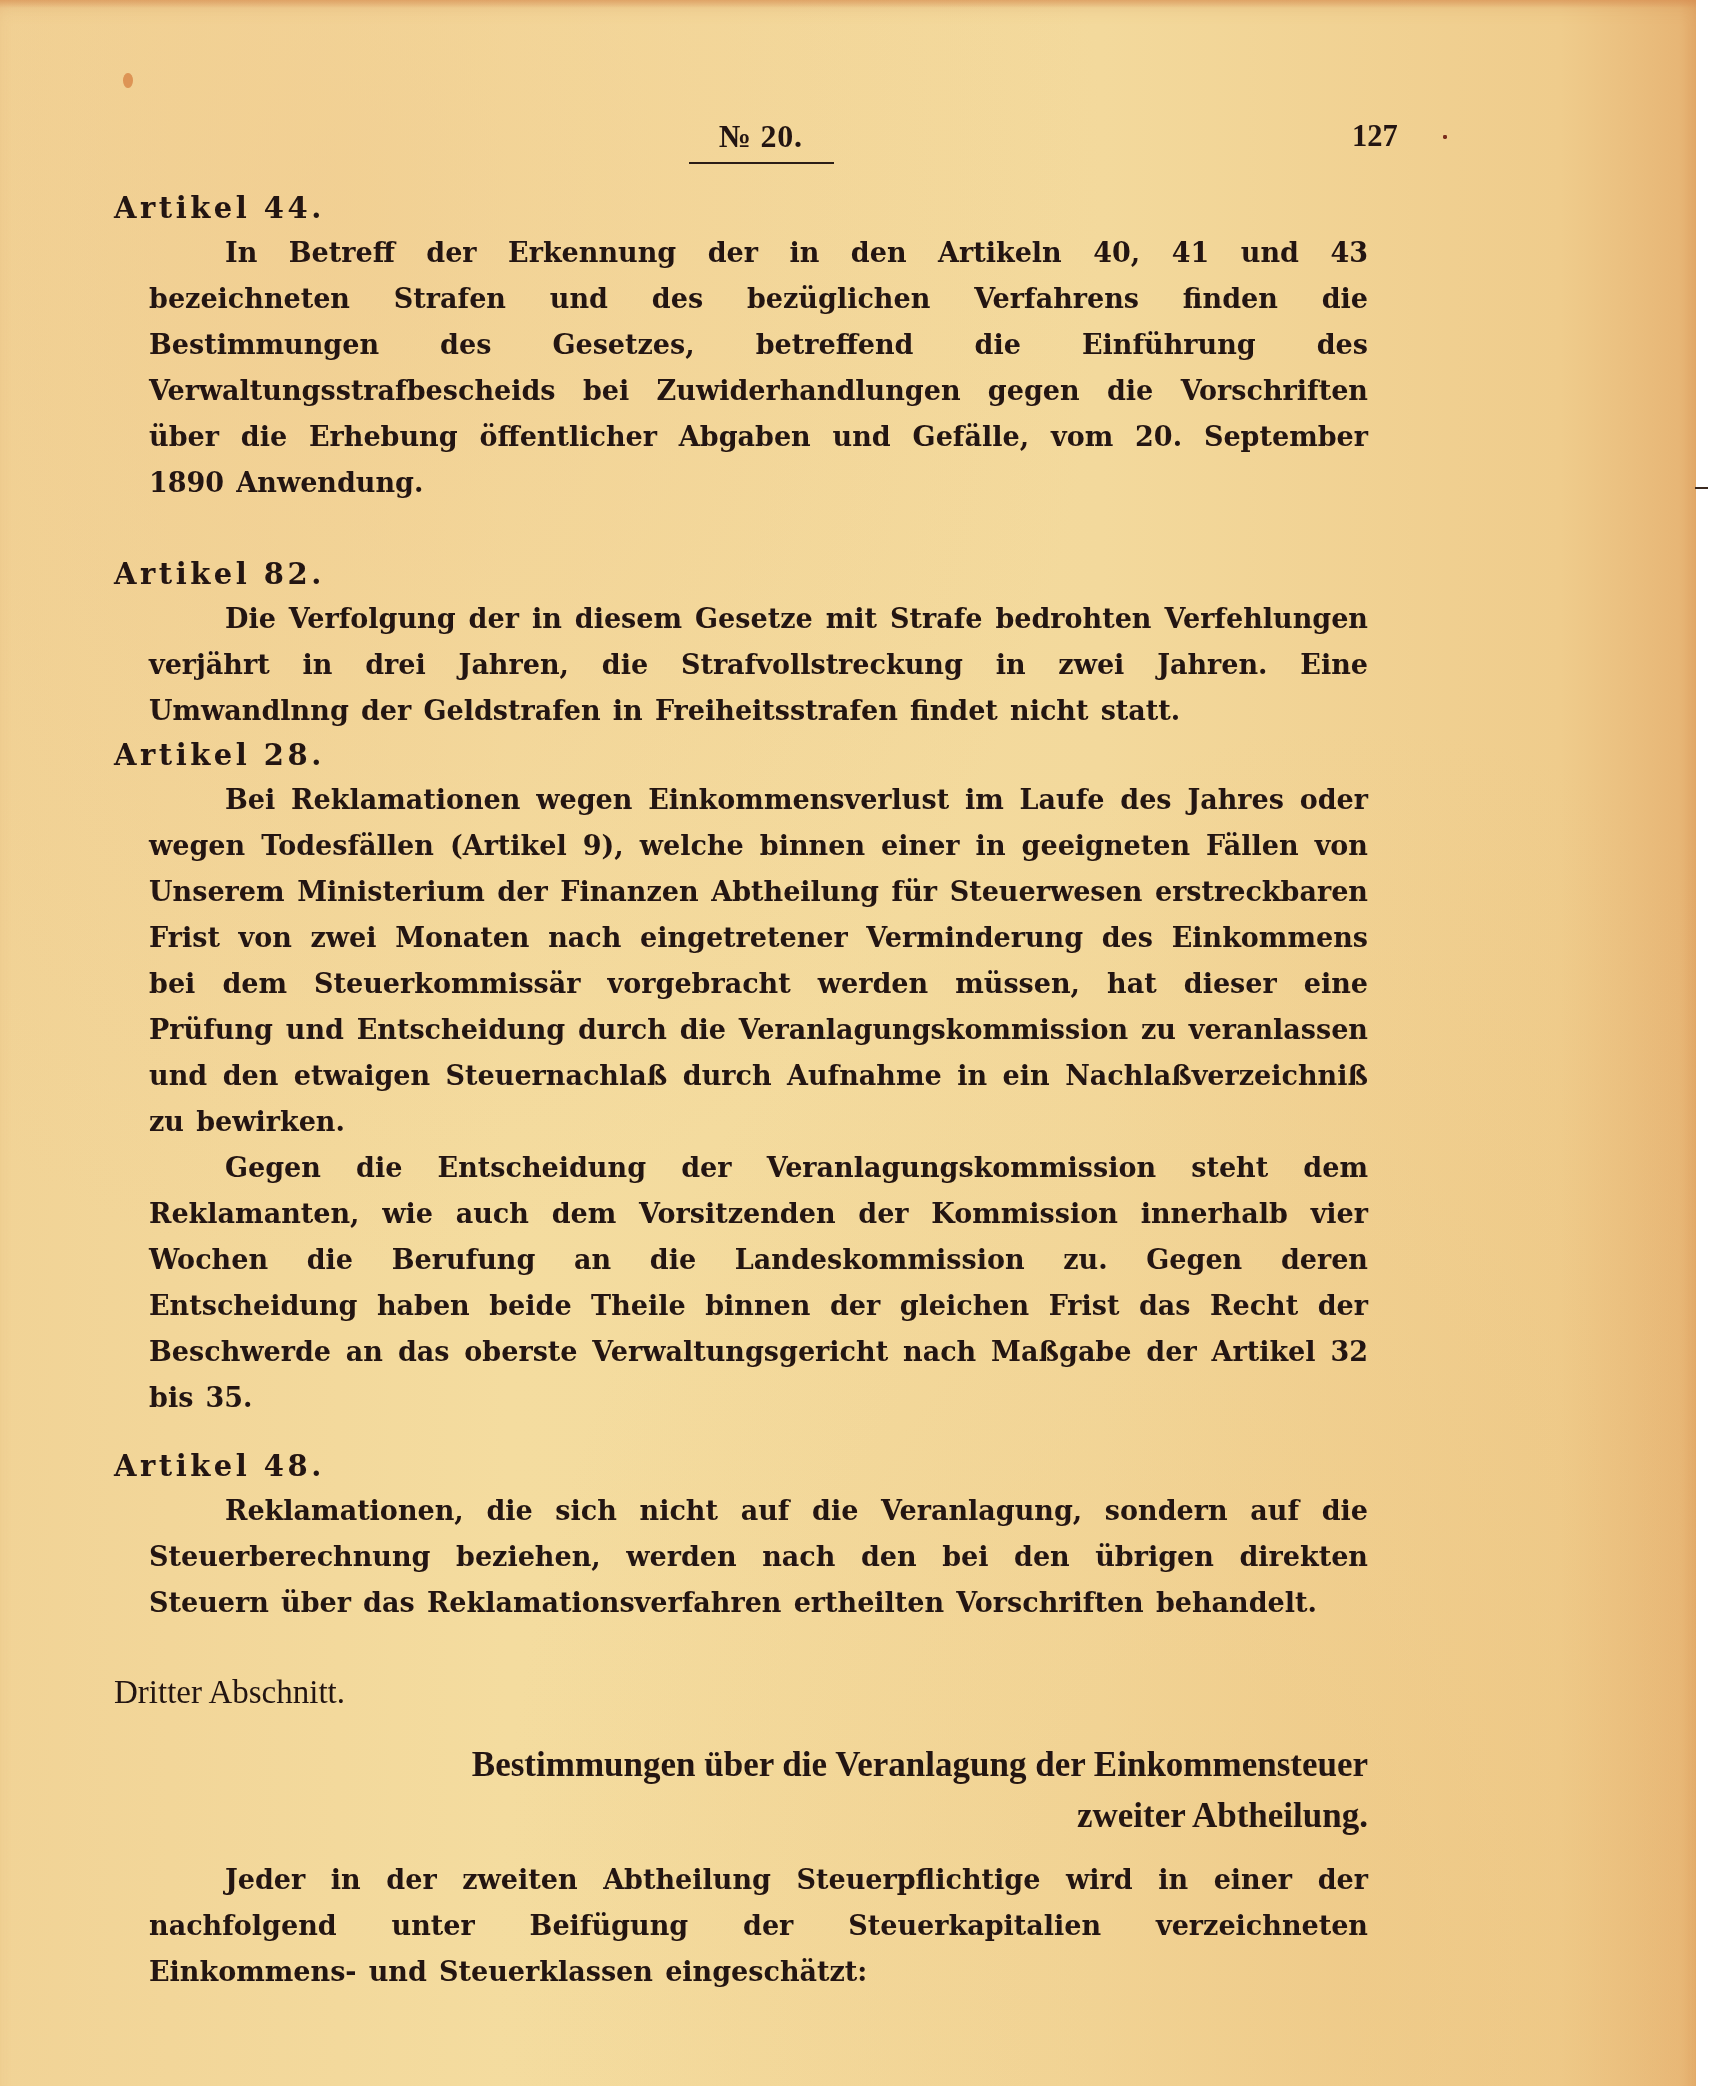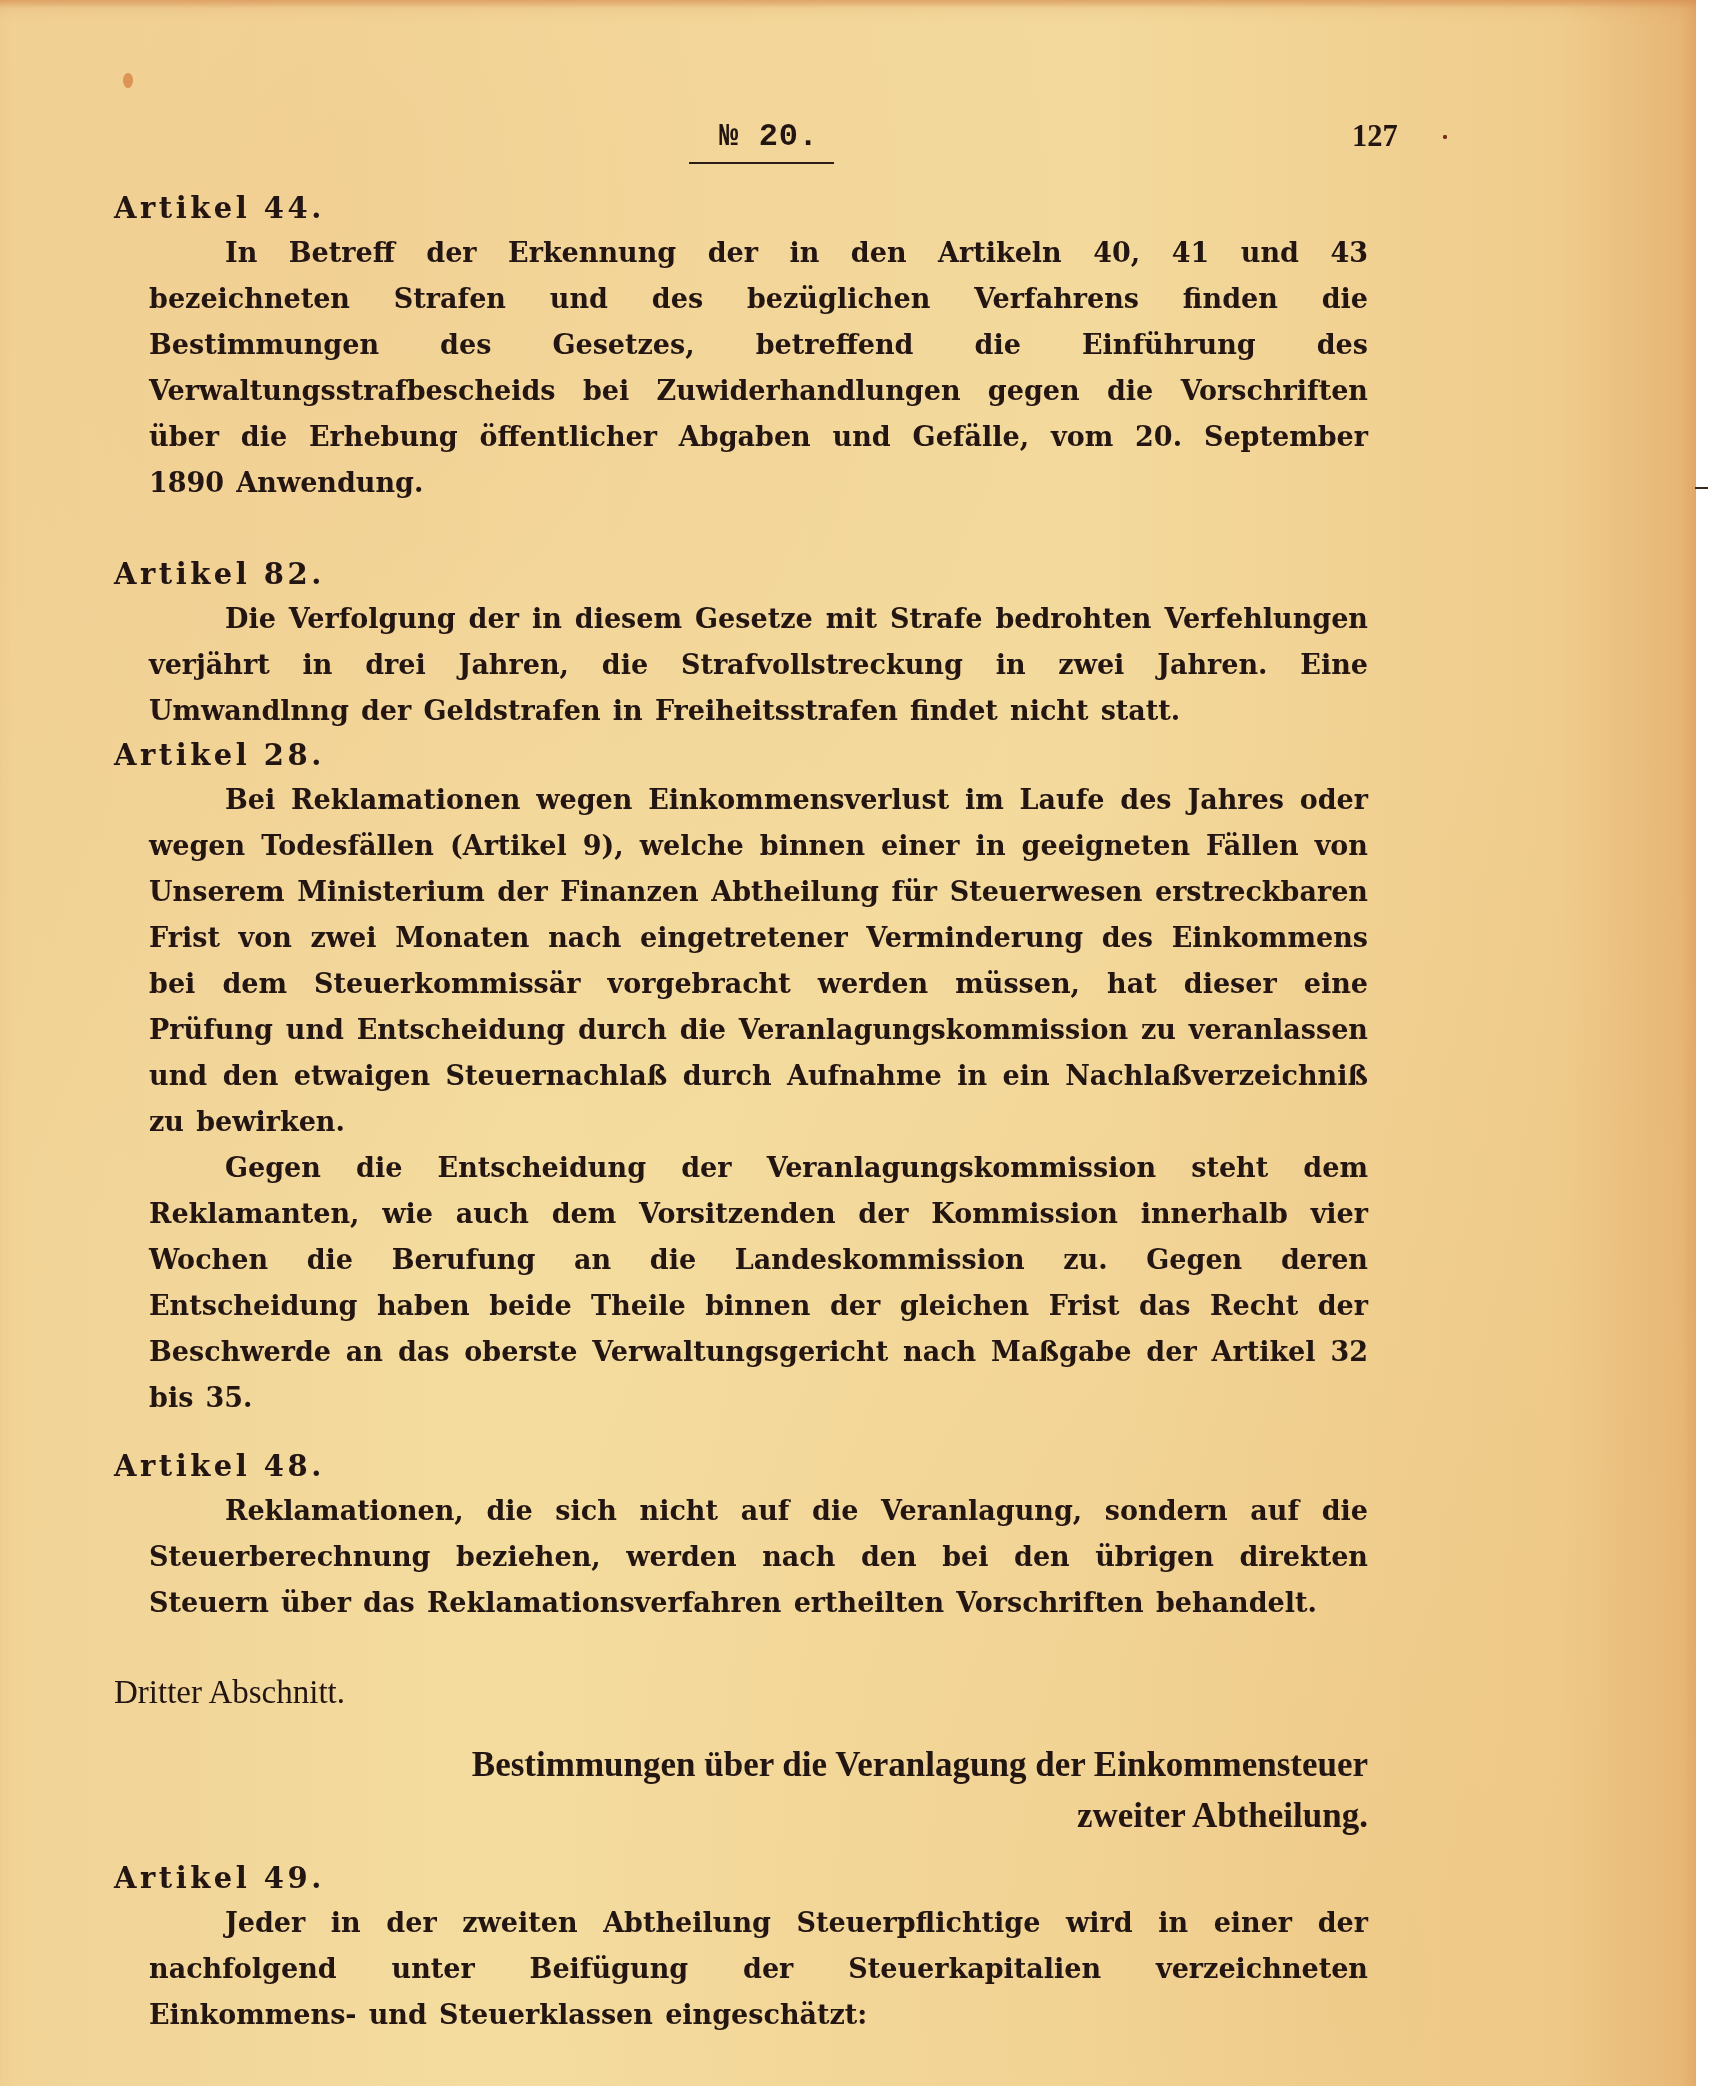--- a/index.html
+++ b/index.html
@@ -60,21 +60,21 @@
       width: 1696px;
       height: 55px;
     }
     .issue-no {
       position: absolute;
       left: 719px;
       top: 0;
       font-size: 32px;
       font-weight: bold;
       letter-spacing: 0.7px;
-      font-family: Liberation Mono, monospace;
+      font-family: Liberation Serif, serif;
     }
     .issue-rule {
       position: absolute;
       left: 689px;
       top: 44px;
       width: 145px;
       height: 2.1px;
       background: #2b1d17;
     }
     .page-no {
@@ -192,21 +192,20 @@
     <section>
       <h2 class="section-title">Dritter Abschnitt.</h2>
       <div class="gap-m"></div>
       <h2 class="section-subtitle">Bestimmungen über die Veranlagung der Einkommensteuer</h2>
       <h2 class="section-subtitle">zweiter Abtheilung.</h2>
     </section>
 
     <div class="gap-s"></div>
 
     <section>
-      <h3 class="article-heading">Artikel 49.</h3>
       <p class="para indent">Jeder in der zweiten Abtheilung Steuerpflichtige wird in einer der nachfolgend unter Beifügung der Steuerkapitalien verzeichneten Einkommens- und Steuerklassen eingeschätzt:</p>
     </section>
 
   </div>
 </div>
 
 <div class="margin-mark"></div>
 
 
 </body></html>

